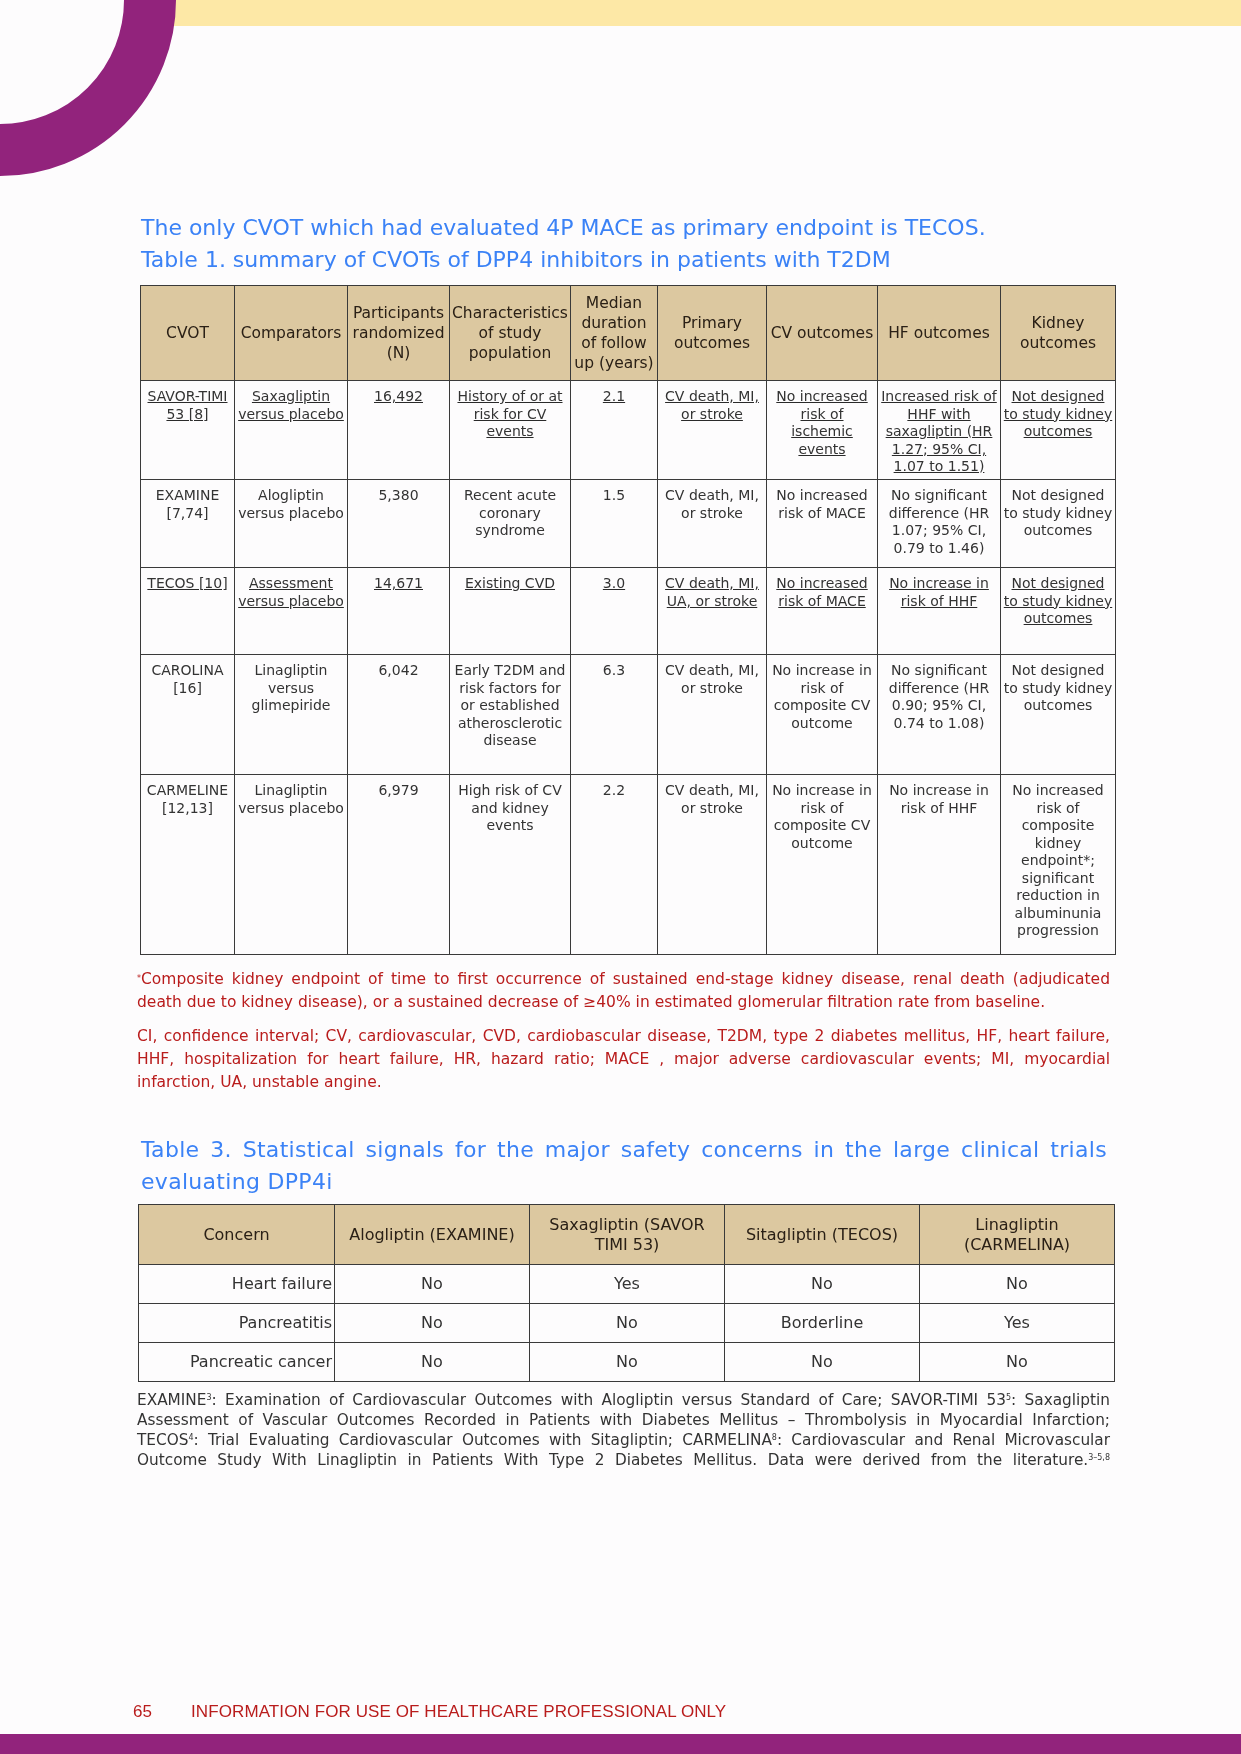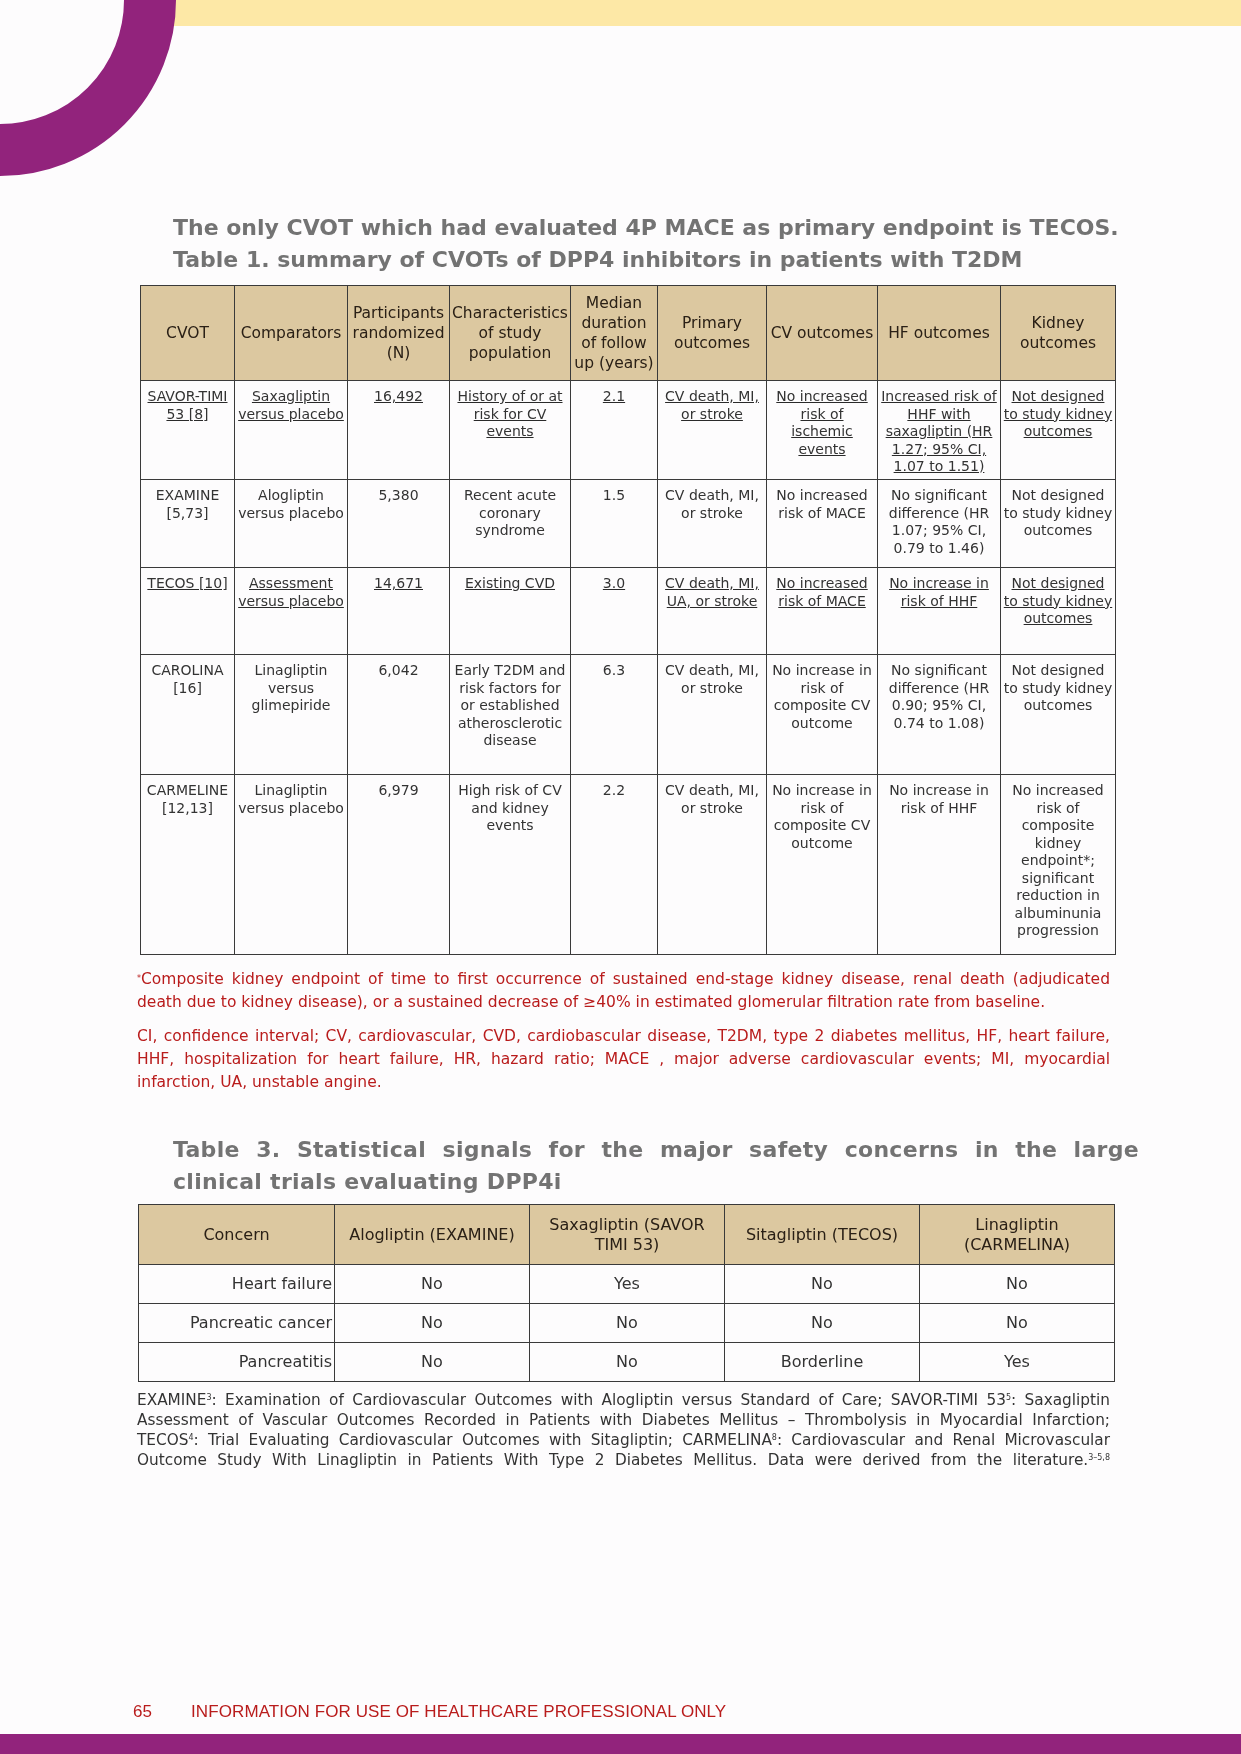--- a/index.html
+++ b/index.html
@@ -10,21 +10,21 @@
     }
     .top-band { position: absolute; left: 0; top: 0; width: 1241px; height: 26px; background: #fde8a6; }
     .corner-arc {
       position: absolute; left: -176px; top: -176px; width: 352px; height: 352px;
       border-radius: 50%; box-sizing: border-box; border: 52px solid #92237c; background: #fdfcfd;
     }
     .bottom-band { position: absolute; left: 0; top: 1734px; width: 1241px; height: 20px; background: #92237c; }
     .footer { position: absolute; left: 133px; top: 1702px; font-family: "Liberation Sans", sans-serif; font-size: 17px; color: #b91c1c; letter-spacing: 0.1px; }
     .footer .page-num { display: inline-block; width: 58px; }
 
-    .heading { position: absolute; left: 141px; font-weight: bold; font-size: 22px; color: #737373; line-height: 32px; margin-left: 32px; }
+    .heading { position: absolute; left: 141px; font-weight: normal; font-size: 22px; color: #3b82f6; line-height: 32px; }
     .heading.h1 { top: 212px; }
     .heading.h2 { top: 244px; }
     .heading.h3 { top: 1134px; width: 966px; text-align: justify; text-align-last: left; letter-spacing: 0.3px; }
 
     table { border-collapse: collapse; position: absolute; table-layout: fixed; }
     td, th { border: 1.3px solid #3a3a3a; text-align: center; vertical-align: top; font-size: 14px; line-height: 17.5px; color: #333; padding: 7px 2px 0 2px; }
     th { background: #dcc8a0; font-weight: normal; color: #2a2016; font-size: 15.5px; line-height: 20px; vertical-align: middle; padding: 0 2px; }
 
     #t1 { left: 140px; top: 285px; width: 975px; }
     #t1 thead tr { height: 95px; }
@@ -87,21 +87,21 @@
       <td>Saxagliptin versus placebo</td>
       <td>16,492</td>
       <td>History of or at risk for CV events</td>
       <td>2.1</td>
       <td>CV death, MI, or stroke</td>
       <td>No increased risk of ischemic events</td>
       <td>Increased risk of HHF with saxagliptin (HR 1.27; 95% CI, 1.07 to 1.51)</td>
       <td>Not designed to study kidney outcomes</td>
     </tr>
     <tr class="r1">
-      <td>EXAMINE [5,73]</td>
+      <td>EXAMINE [7,74]</td>
       <td>Alogliptin versus placebo</td>
       <td>5,380</td>
       <td>Recent acute coronary syndrome</td>
       <td>1.5</td>
       <td>CV death, MI, or stroke</td>
       <td>No increased risk of MACE</td>
       <td>No significant difference (HR 1.07; 95% CI, 0.79 to 1.46)</td>
       <td>Not designed to study kidney outcomes</td>
     </tr>
     <tr class="r2">
@@ -164,32 +164,32 @@
   </thead>
   <tbody>
     <tr>
       <td class="first">Heart failure</td>
       <td>No</td>
       <td>Yes</td>
       <td>No</td>
       <td>No</td>
     </tr>
     <tr>
+      <td class="first">Pancreatitis</td>
+      <td>No</td>
+      <td>No</td>
+      <td>Borderline</td>
+      <td>Yes</td>
+    </tr>
+    <tr>
       <td class="first">Pancreatic cancer</td>
       <td>No</td>
       <td>No</td>
       <td>No</td>
       <td>No</td>
-    </tr>
-    <tr>
-      <td class="first">Pancreatitis</td>
-      <td>No</td>
-      <td>No</td>
-      <td>Borderline</td>
-      <td>Yes</td>
     </tr>
   </tbody>
 </table>
 
 <div class="legend"><span>EXAMINE</span><sup>3</sup><span>: Examination of Cardiovascular Outcomes with Alogliptin versus Standard of Care; SAVOR-TIMI 53</span><sup>5</sup><span>: Saxagliptin Assessment of Vascular Outcomes Recorded in Patients with Diabetes Mellitus – Thrombolysis in Myocardial Infarction; TECOS</span><sup>4</sup><span>: Trial Evaluating Cardiovascular Outcomes with Sitagliptin; CARMELINA</span><sup>8</sup><span>: Cardiovascular and Renal Microvascular Outcome Study With Linagliptin in Patients With Type 2 Diabetes Mellitus. Data were derived from the literature.</span><sup>3–5,8</sup></div>
 
 <div class="footer"><span class="page-num">65</span><span>INFORMATION FOR USE OF HEALTHCARE PROFESSIONAL ONLY</span></div>
 <div class="bottom-band"></div>
 
 </body></html>

